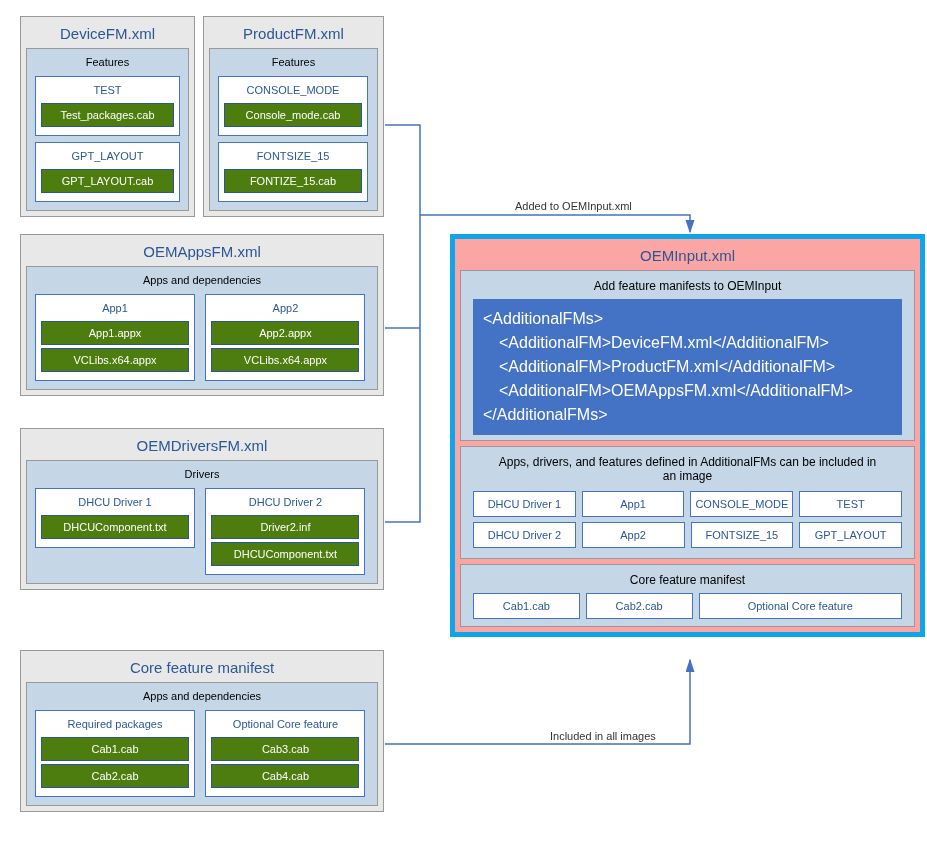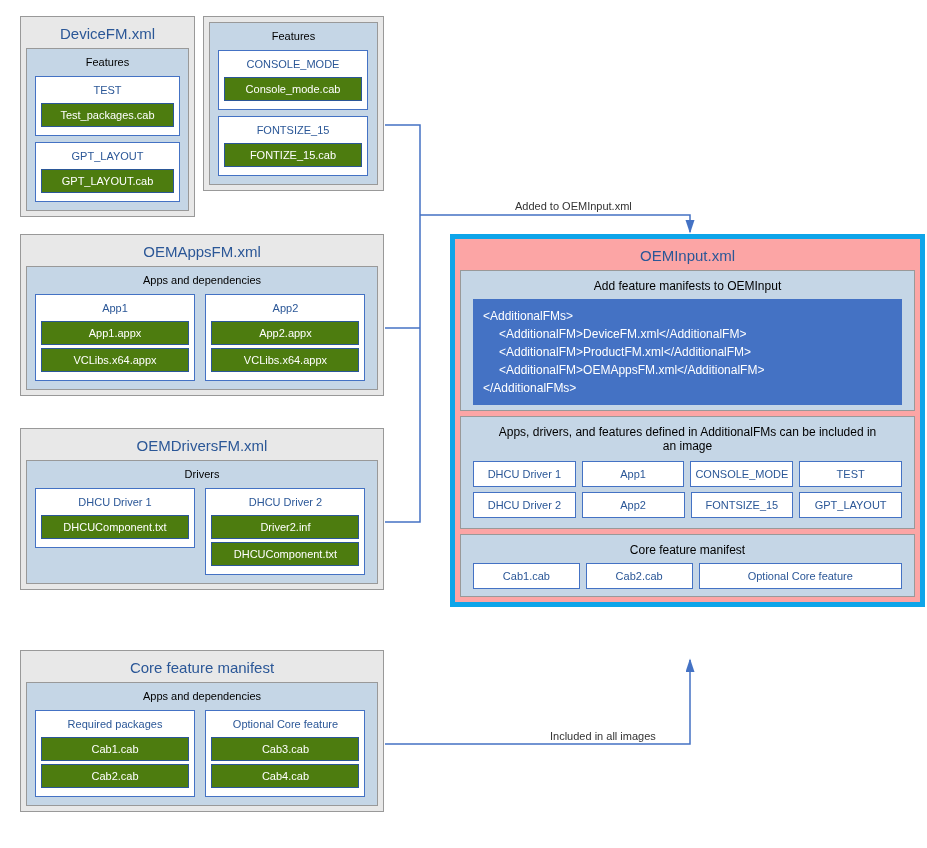--- a/index.html
+++ b/index.html
@@ -11,21 +11,21 @@
 .panel-inner { background: #c5d6e6; border: 1px solid #999; padding: 5px; }
 .panel-inner-title { font-size: 11px; color: #000; text-align: center; padding: 2px 0 5px; }
 
 .card { background: #fff; border: 1px solid #4472c4; padding: 5px; margin: 3px; display: inline-block; vertical-align: top; }
 .card-title { color: #2b5797; font-size: 11px; text-align: center; padding: 2px 0 4px; }
 .chip { background: #4d7c0f; color: #fff; font-size: 11px; text-align: center; padding: 5px 8px; margin: 3px 0; border: 1px solid #2b5797; }
 
 .oem-panel { position: absolute; border: 5px solid #0ea5e9; background: #fca5a5; padding: 5px; }
 .oem-section { background: #c5d6e6; border: 1px solid #999; padding: 5px 12px; margin-bottom: 5px; }
 .oem-section-title { font-size: 12px; text-align: center; padding: 3px 0 6px; }
-.code-block { background: #4472c4; color: #fff; font-size: 12px; padding: 8px 10px; font-family: 'Segoe UI', sans-serif; line-height: 1.5; }
+.code-block { background: #4472c4; color: #fff; font-size: 16px; padding: 8px 10px; font-family: 'Segoe UI', sans-serif; line-height: 1.5; }
 .code-indent { padding-left: 16px; }
 
 .tag-row { display: flex; gap: 6px; margin-bottom: 5px; }
 .tag { background: #fff; border: 1px solid #4472c4; color: #2b5797; font-size: 11px; text-align: center; padding: 6px 4px; flex: 1; }
 
 svg.arrows { position: absolute; top: 0; left: 0; width: 927px; height: 848px; pointer-events: none; }
 .arrow-line { stroke: #4472c4; stroke-width: 1.5; fill: none; }
 .arrow-head { fill: #4472c4; }
 .arrow-label { font-size: 11px; fill: #333; }
 </style>
@@ -43,20 +43,21 @@
         <div class="chip">Test_packages.cab</div>
       </div>
       <div class="card" style="width:145px;">
         <div class="card-title">GPT_LAYOUT</div>
         <div class="chip">GPT_LAYOUT.cab</div>
       </div>
     </div>
   </div>
 
   <div class="panel" style="left:193px; top:6px; width:181px;">
+    <div class="panel-title">ProductFM.xml</div>
     <div class="panel-inner">
       <div class="panel-inner-title">Features</div>
       <div class="card" style="width:150px;">
         <div class="card-title">CONSOLE_MODE</div>
         <div class="chip">Console_mode.cab</div>
       </div>
       <div class="card" style="width:150px;">
         <div class="card-title">FONTSIZE_15</div>
         <div class="chip">FONTIZE_15.cab</div>
       </div>

